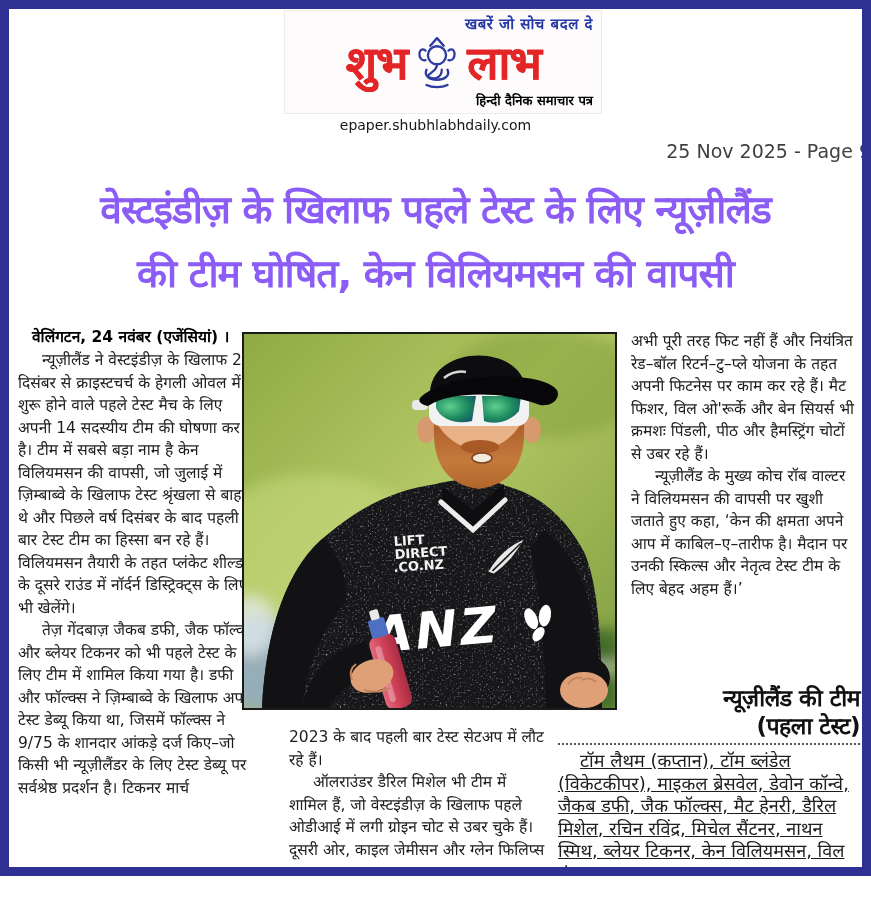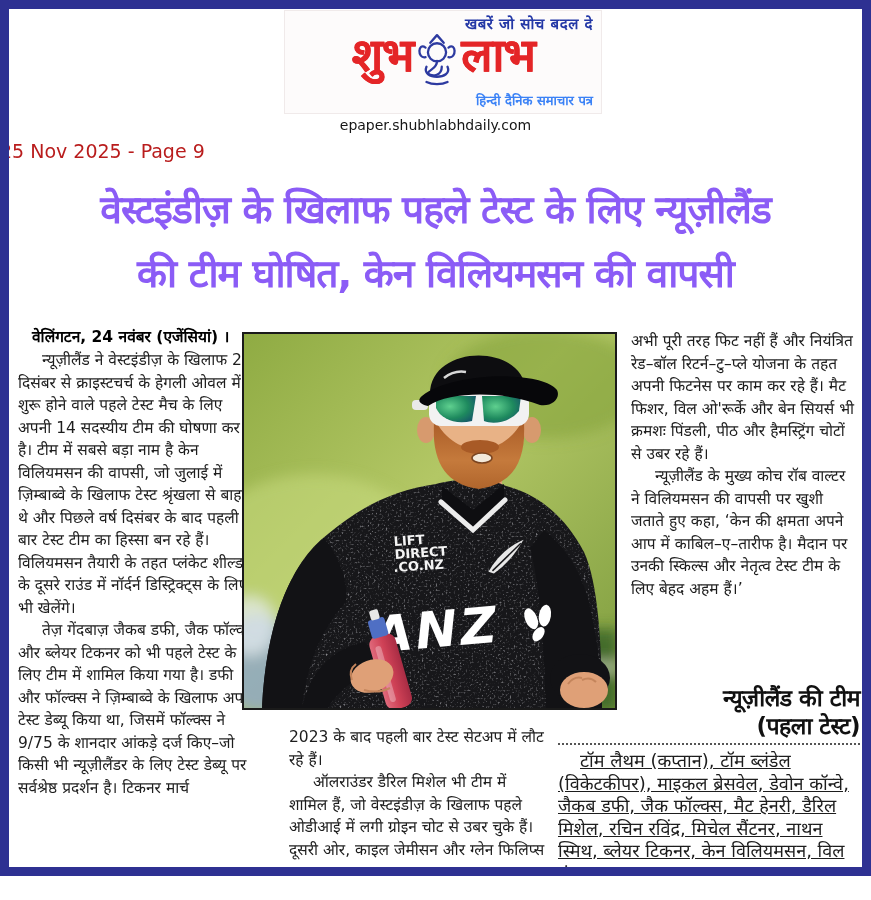--- a/index.html
+++ b/index.html
@@ -15,37 +15,37 @@
   
   .masthead {
     position:absolute; left:284px; top:10px; width:318px; height:104px;
     background:#fdfbfb; border:1px solid #f0eaea;
     display:flex; flex-direction:column; justify-content:center; padding:2px 8px;
   }
   .masthead-tagline {
     color:#2438a6; font-weight:bold; font-size:15px; text-align:right; line-height:1.1;
     letter-spacing:0.5px;
   }
-  .masthead-row { display:flex; align-items:flex-start; justify-content:center; gap:2px; height:62px; }
+  .masthead-row { display:flex; align-items:center; justify-content:center; gap:8px; height:62px; }
   .masthead-word {
     color:#e42527; font-weight:800; font-size:46px; line-height:1;
     letter-spacing:-1px; text-shadow:0.5px 0 #e42527;
   }
   .ganesha { width:44px; height:56px; flex:0 0 auto; }
   .masthead-subtitle {
-    color:#3b82f6; font-weight:bold; font-size:13px; text-align:right; line-height:1.1;
+    color:#000000; font-weight:bold; font-size:13px; text-align:right; line-height:1.1;
   }
   
   .site-url {
     position:absolute; top:117px; left:0; width:100%; text-align:center;
     font-size:14px; color:#161616;
   }
   .edition {
-    position:absolute; top:140px; left:0; width:100%; text-align:left;
-    font-size:19px; color:#b91c1c;
+    position:absolute; top:140px; left:0; width:100%; text-align:right;
+    font-size:19px; color:#404040;
   }
   
   .headline {
     position:absolute; top:178px; left:16px; width:839px; text-align:center;
     font-weight:800; color:#8b5cf6; z-index:2;
   }
   .headline-line { font-size:39px; line-height:64px; letter-spacing:-1px; white-space:nowrap; }
   
   .bodytext { font-size:15.5px; line-height:22.5px; color:#1d1d1d; text-align:left; }
   .bodytext p { text-indent:24px; }

